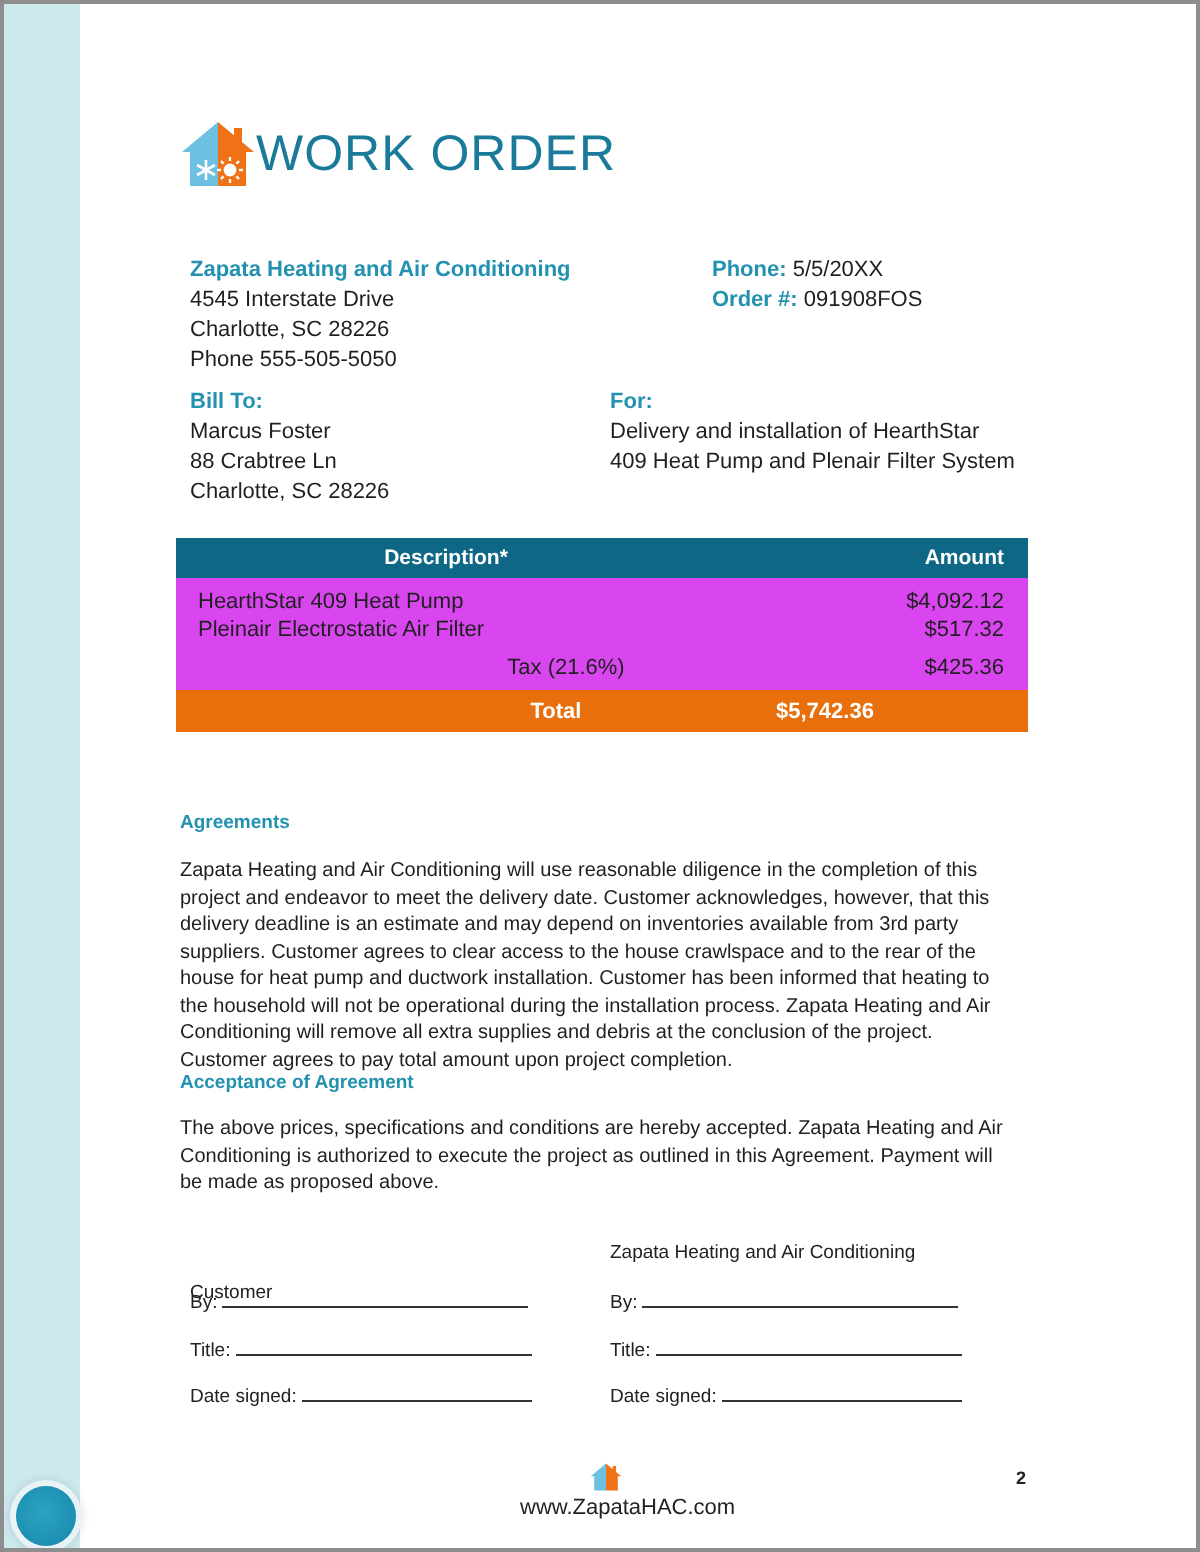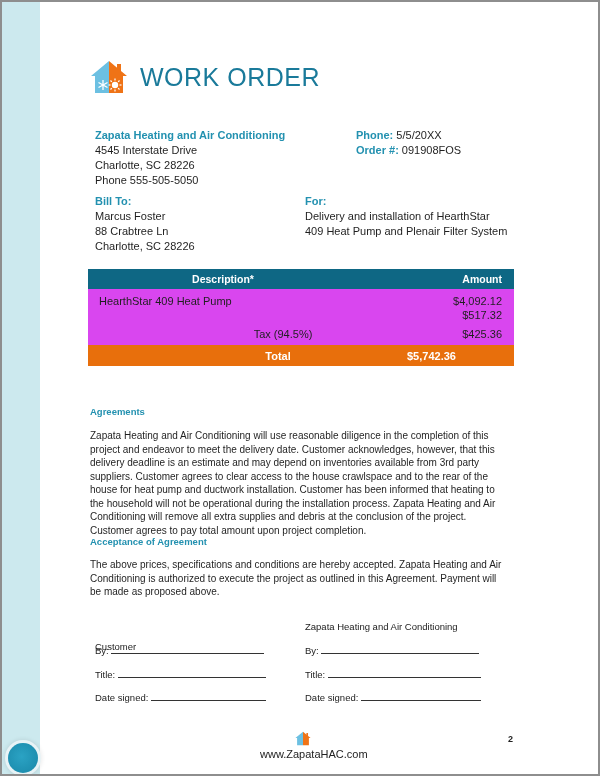--- a/index.html
+++ b/index.html
@@ -10,38 +10,38 @@
     background: #ffffff; overflow: hidden;
   }
   .strip { position: absolute; left: 0; top: 0; width: 38px; height: 100%; background: #cce9ee; }
   .circle {
     position: absolute; left: 6px; top: 741px; width: 30px; height: 30px; border-radius: 50%;
     background: radial-gradient(circle at 45% 45%, #2ba3c4 0%, #1e8fb0 70%, #1a7f9c 100%);
     box-shadow: 0 0 0 3px #e8f3f6, 0 0 4px 4px rgba(0,0,0,0.08);
   }
   .abs { position: absolute; }
   .title-wrap { left: 88px; top: 58px; display: flex; align-items: center; }
-  .title { font-size: 25px; color: #1a7a9a; letter-spacing: 0.5px; margin-left: 12px; font-weight: normal; }
+  .title { font-size: 25px; color: #1a7a9a; letter-spacing: 0.5px; margin-left: 0; font-weight: normal; }
   .label-teal { color: #2391b0; font-weight: bold; }
   .txt { font-size: 11px; line-height: 15px; }
   .co-block { left: 93px; top: 126px; }
   .date-block { left: 354px; top: 126px; }
   .bill-block { left: 93px; top: 192px; }
   .for-block { left: 303px; top: 192px; }
   .table { left: 86px; top: 267px; width: 426px; }
   .thead { height: 20px; background: #0e6784; color: #fff; font-weight: bold; font-size: 10.5px; display: flex; align-items: center; }
   .thead .c1 { width: 270px; text-align: center; }
   .thead .c2 { flex: 1; text-align: right; padding-right: 12px; }
   .tbody { background: #d946ef; padding: 5px 0 4px 0; }
   .row { display: flex; font-size: 11px; line-height: 14px; }
   .row .d { width: 230px; padding-left: 11px; }
   .row .a { flex: 1; text-align: right; padding-right: 12px; }
   .row.tax { margin-top: 5px; }
   .row.tax .d { width: 300px; text-align: center; padding-left: 90px; }
-  .ttotal { height: 21px; background: #e86f0c; color: #fff; font-weight: bold; font-size: 11px; display: flex; align-items: center; gap: 19px; }
+  .ttotal { height: 21px; background: #e86f0c; color: #fff; font-weight: bold; font-size: 11px; display: flex; align-items: center; }
   .ttotal .c1 { width: 300px; text-align: center; padding-left: 80px; }
   .ttotal .c2 { flex: 1; text-align: left; padding-right: 28px; }
   .sec-h { font-size: 9.5px; color: #2391b0; font-weight: bold; }
   .para { font-size: 10px; line-height: 13.5px; width: 420px; color: #1f1f1f; }
   .sig { font-size: 9.5px; color: #222; }
   .line { display: inline-block; border-bottom: 1px solid #333; height: 9px; vertical-align: baseline; }
   .footer-logo { left: 293px; top: 729px; }
   .footer-url { left: 258px; top: 746px; font-size: 11px; color: #222; }
   .pagenum { left: 506px; top: 732px; font-size: 9px; font-weight: bold; color: #222; }
 </style>
@@ -106,24 +106,25 @@
     <div class="thead">
       <div class="c1">Description*</div>
       <div class="c2">Amount</div>
     </div>
     <div class="tbody">
       <div class="row">
         <div class="d">HearthStar 409 Heat Pump</div>
         <div class="a">$4,092.12</div>
       </div>
       <div class="row">
+        <div class="d">Pleinair Electrostatic Air Filter</div>
         <div class="a">$517.32</div>
       </div>
       <div class="row tax">
-        <div class="d">Tax (94.5%)</div>
+        <div class="d">Tax (21.6%)</div>
         <div class="a">$425.36</div>
       </div>
     </div>
     <div class="ttotal">
       <div class="c1">Total</div>
       <div class="c2">$5,742.36</div>
     </div>
   </div>
 
   <div class="abs sec-h" style="left:88px; top:404px;">Agreements</div>

